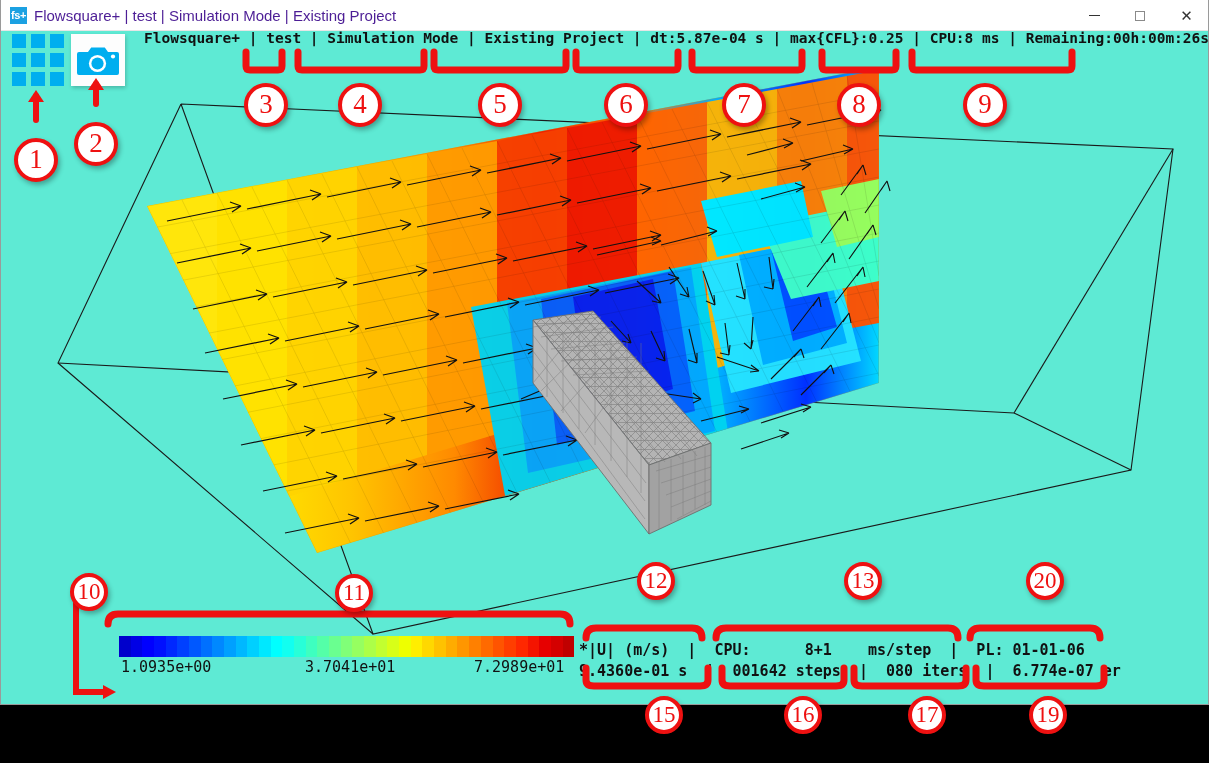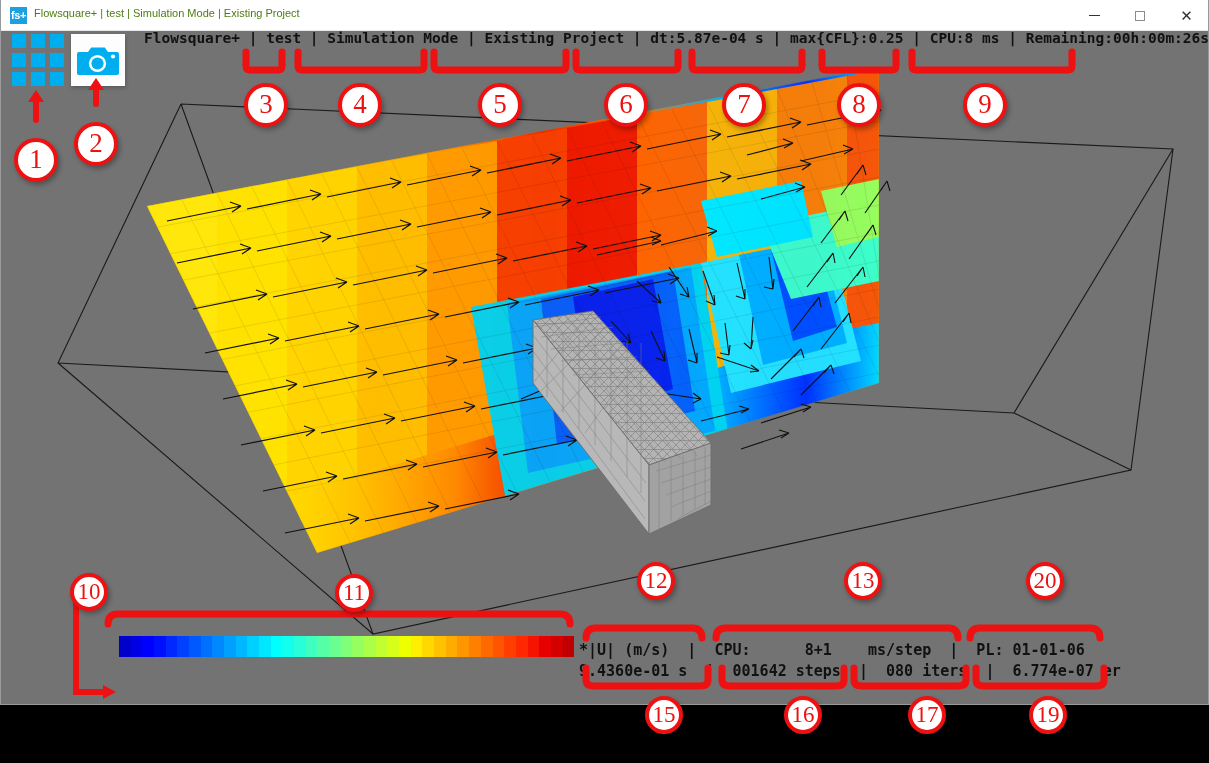--- a/index.html
+++ b/index.html
@@ -34,21 +34,21 @@
     position: absolute; left: 9px; top: 7px;
     width: 17px; height: 17px;
     background: #1ba1e2;
     color: #fff;
     font-size: 11px; font-weight: bold;
     line-height: 17px; text-align: center;
     letter-spacing: -0.4px;
   }
   .tb-title {
     position: absolute; left: 33px; top: 7px;
-    font-size: 11px; color: #4d7c0f;
+    font-size: 15px; color: #4c1d95;
     white-space: nowrap;
   }
   .tb-btns {
     position: absolute; right: 0; top: 0;
     height: 31px; display: flex;
   }
   .tb-btn {
     width: 46px; height: 31px;
     display: flex; align-items: center; justify-content: center;
     font-size: 12px; color: #333;
@@ -82,21 +82,21 @@
     font-family: "DejaVu Sans Mono", monospace;
     font-size: 14.5px; font-weight: bold;
     color: #111; white-space: nowrap;
     letter-spacing: 0px;
   }
 
   
   .viewport {
     position: absolute; left: 0; top: 31px;
     width: 1209px; height: 674px;
-    background: #737373;
+    background: #5eead4;
   }
   .viewport svg { display: block; }
 
   
   .cbar-wrap { position: absolute; left: 118px; top: 636px; }
   .cbar {
     width: 455px; height: 21px;
     display: flex;
   }
   .cbar i { flex: 1 1 auto; height: 21px; }
@@ -437,20 +437,25 @@
             <i style="background: rgb(255, 128, 0);"></i>
             <i style="background: rgb(255, 106, 0);"></i>
             <i style="background: rgb(255, 84, 0);"></i>
             <i style="background: rgb(255, 62, 0);"></i>
             <i style="background: rgb(255, 40, 0);"></i>
             <i style="background: rgb(244, 20, 0);"></i>
             <i style="background: rgb(230, 0, 0);"></i>
             <i style="background: rgb(212, 0, 0);"></i>
             <i style="background: rgb(192, 0, 0);"></i>
           </div>
+        <div class="cbar-labels">
+          <span class="cl0">1.0935e+00</span>
+          <span class="cl1">3.7041e+01</span>
+          <span class="cl2">7.2989e+01</span>
+        </div>
       </div>
 
       <div class="sim-bot" style="top:609px;">
         <div>*|U| (m/s)  |  CPU:      8+1    ms/step  |  PL: 01-01-06</div>
         <div>9.4360e-01 s  |  001642 steps  |  080 iters  |  6.774e-07 er</div>
       </div>
 
     </div>
 
     <div class="tool-grid">

